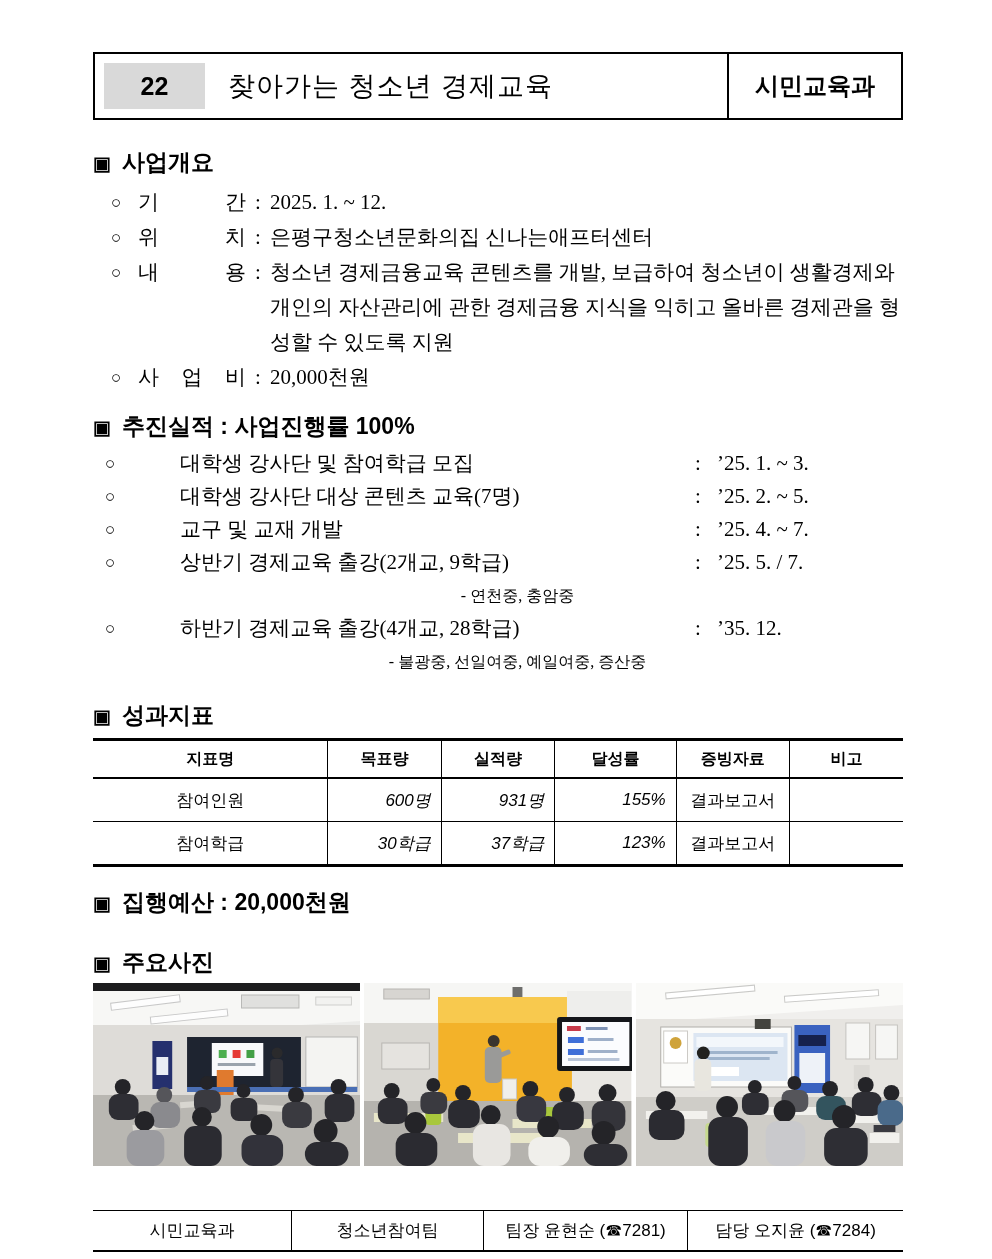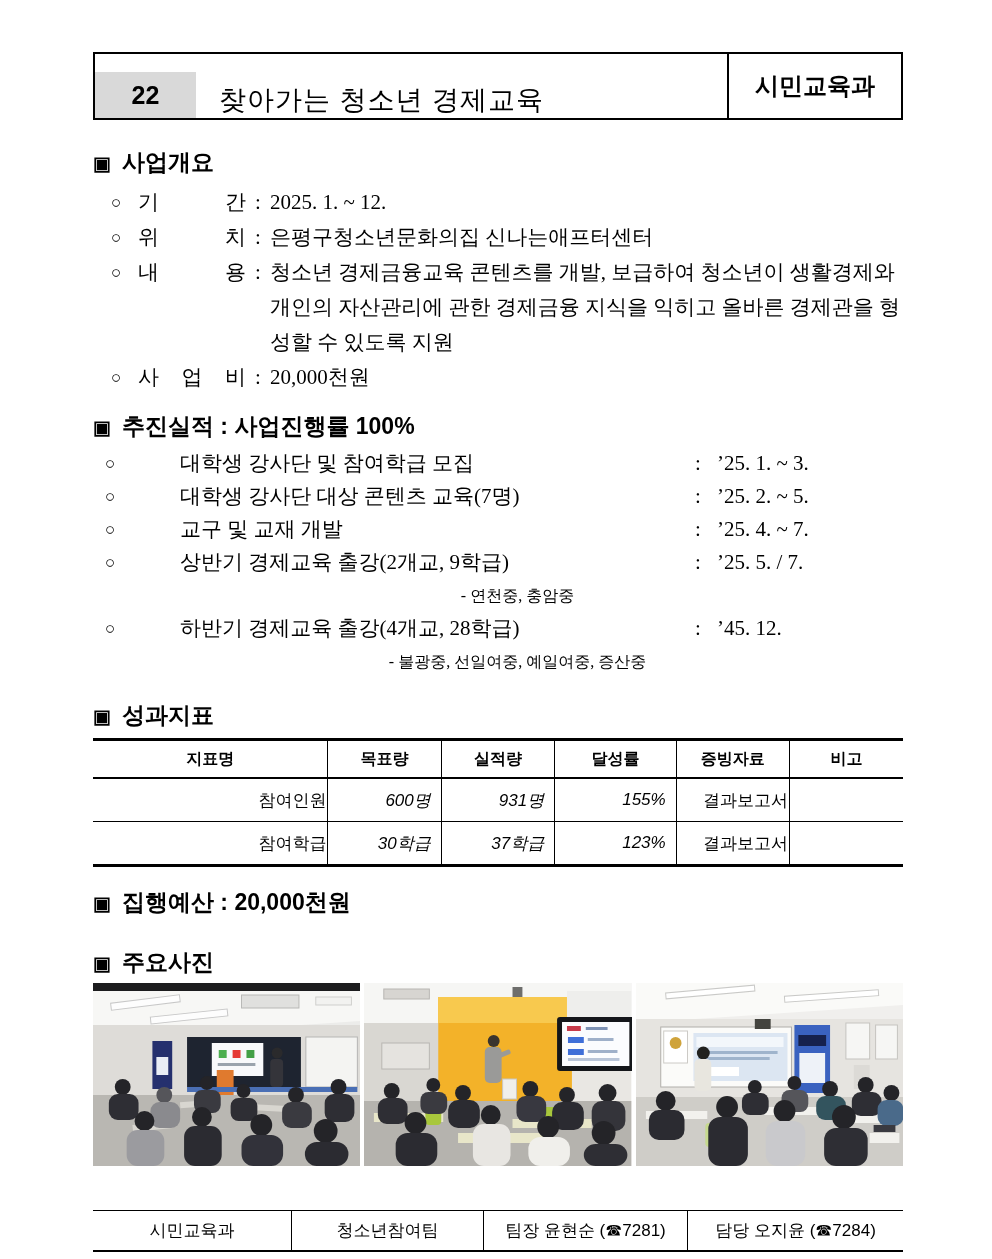--- a/index.html
+++ b/index.html
@@ -4,21 +4,21 @@
 <style>
   html,body{margin:0;padding:0;background:#888;}
   .page{
     width:992px;height:1259px;background:#ffffff;color:#000;
     font-family:"Liberation Serif", serif;
     box-sizing:border-box;padding:52px 89px 0 93px;
     margin:0 auto;position:relative;overflow:hidden;
   }
   
   .header-box{height:68px;border:2.5px solid #000;display:flex;align-items:stretch;box-sizing:border-box;}
-  .hb-left{flex:1;display:flex;align-items:flex-end;}
+  .hb-left{flex:1;display:flex;align-items:center;padding-left:9px;}
   .num-badge{background:#d9d9d9;width:101px;height:46px;display:flex;align-items:center;justify-content:center;
     font-family:"Liberation Sans",sans-serif;font-weight:bold;font-size:25px;}
   .doc-title{margin-left:23px;font-family:"Liberation Sans",sans-serif;font-weight:normal;font-size:27px;letter-spacing:1px;}
   .hb-right{width:172px;border-left:2px solid #000;display:flex;align-items:center;justify-content:center;
     font-family:"Liberation Sans",sans-serif;font-weight:bold;font-size:24px;}
   
   .section-heading{display:flex;align-items:center;gap:11px;
     font-family:"Liberation Sans",sans-serif;font-weight:bold;font-size:23px;line-height:30px;}
   .marker{font-size:19px;line-height:1;transform:translateY(1px);}
   .mt-overview{margin-top:27px;}
@@ -41,21 +41,21 @@
   .p-colon{width:12px;}
   .p-date{margin-left:10px;}
   .p-sub{font-size:16px;line-height:33px;padding-left:27px;text-align:center;}
   
   .perf-table{width:100%;margin-top:8px;border-collapse:collapse;table-layout:fixed;
     font-family:"Liberation Sans",sans-serif;border-top:3px solid #000;border-bottom:3px solid #000;}
   .perf-table th{font-size:16px;font-weight:bold;height:34px;border-bottom:2.5px solid #000;text-align:center;}
   .perf-table td{font-size:17px;height:40px;}
   .perf-table tbody tr + tr td{border-top:1px solid #000;}
   .perf-table th + th,.perf-table td + td{border-left:1px solid #000;}
-  .cell-c{text-align:right;}
+  .cell-c{text-align:center;}
   .cell-r{text-align:right;padding-right:10px;font-style:italic;}
   
   .photo-row{margin-top:6px;display:flex;gap:4px;height:183px;}
   .photo{flex:1;overflow:hidden;}
   .photo svg{display:block;width:100%;height:100%;}
   
   .footer-table{width:100%;border-collapse:collapse;table-layout:fixed;margin-top:44px;
     font-family:"Liberation Sans",sans-serif;font-size:17px;
     border-top:1.5px solid #000;border-bottom:2.5px solid #000;}
   .footer-table td{height:37px;text-align:center;vertical-align:middle;}
@@ -143,21 +143,21 @@
           <span class="p-colon">:</span>
           <span class="p-date">’25. 5. / 7.</span>
         </span>
     </div>
     <div class="p-sub">- 연천중, 충암중</div>
     <div class="p-row">
       <span class="bullet">○</span>
       <span class="p-label">하반기 경제교육 출강(4개교, 28학급)</span>
       <span class="p-datecol">
           <span class="p-colon">:</span>
-          <span class="p-date">’45. 12.</span>
+          <span class="p-date">’35. 12.</span>
         </span>
     </div>
     <div class="p-sub">- 불광중, 선일여중, 예일여중, 증산중</div>
   </div>
 
   <div class="section-heading mt-perf">
     <span class="marker">▣</span>
     <span>성과지표</span>
   </div>
   <table class="perf-table">

